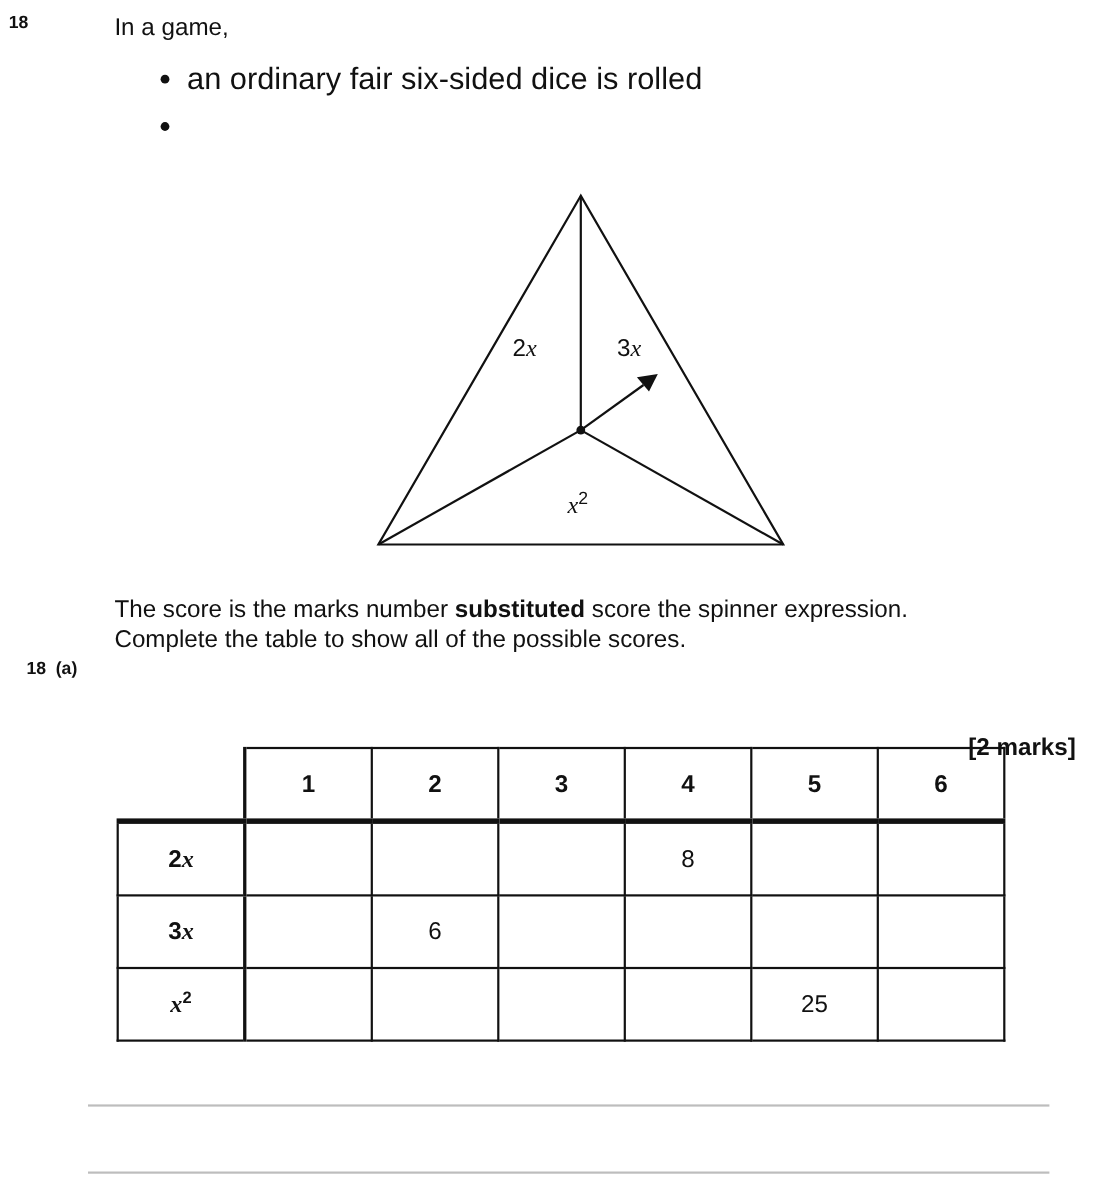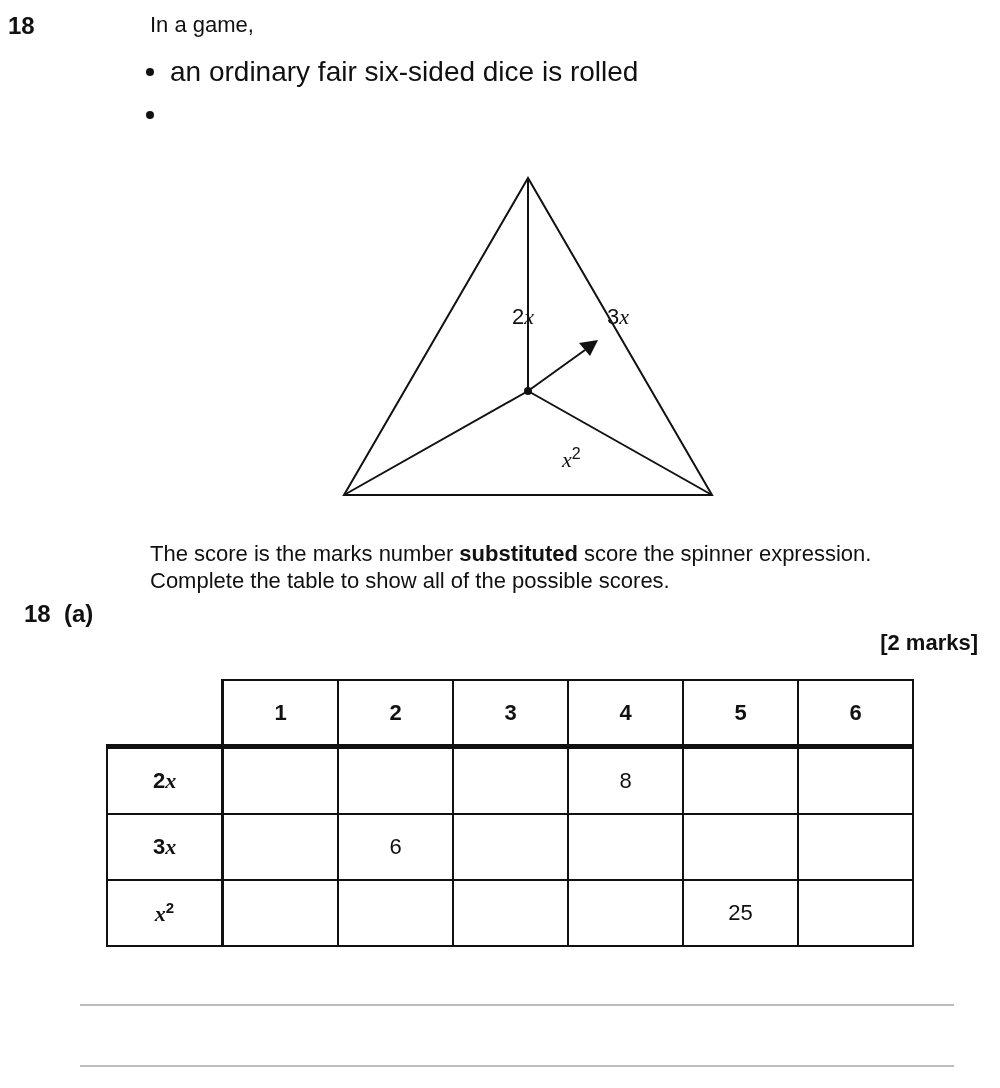--- a/index.html
+++ b/index.html
@@ -1,23 +1,23 @@
 <!DOCTYPE html>
 <html><head>
 <meta charset="utf-8">
 <style>
   html, body { margin:0; padding:0; background:#ffffff; }
   body { width:1000px; height:1088px; position:relative; overflow:hidden;
          font-family:"Liberation Sans", sans-serif; color:#111; }
   .abs { position:absolute; }
-  .qnum { font-weight:bold; font-size:24px; }
-  .txt { font-size:22px;margin-left:46px; }
+  .qnum { font-weight:bold; font-size:16px; }
+  .txt { font-size:22px; }
   .bullet { font-size:28px; }
   .bullet .dot { display:inline-block; width:8px; height:8px; border-radius:50%; background:#111; margin-right:16px; vertical-align:middle; position:relative; top:-2px; }
-  .marks { font-weight:bold; font-size:22px; }
+  .marks { font-weight:bold; font-size:22px;margin-top:36px; }
   .mathx { font-family:"Liberation Serif", serif; font-style:italic; }
   table.scores { position:absolute; left:106px; top:679px; border-collapse:collapse; }
   table.scores td { width:113px; height:64px; text-align:center; vertical-align:middle; font-size:22px; border:2px solid #111; padding:0; }
   table.scores tr.hdr td { font-weight:bold; height:63px; }
   table.scores tr.hdr td.blank { border:none; border-bottom:5px solid #111; }
   table.scores tr.hdr td.colh { border-bottom:5px solid #111; }
   table.scores td.rowh { font-weight:bold; border-right:3px solid #111; }
   table.scores tr.hdr td.first { border-left:3px solid #111; }
   .ansline { position:absolute; left:80px; width:874px; height:2px; background:#bdbdbd; }
 </style>

